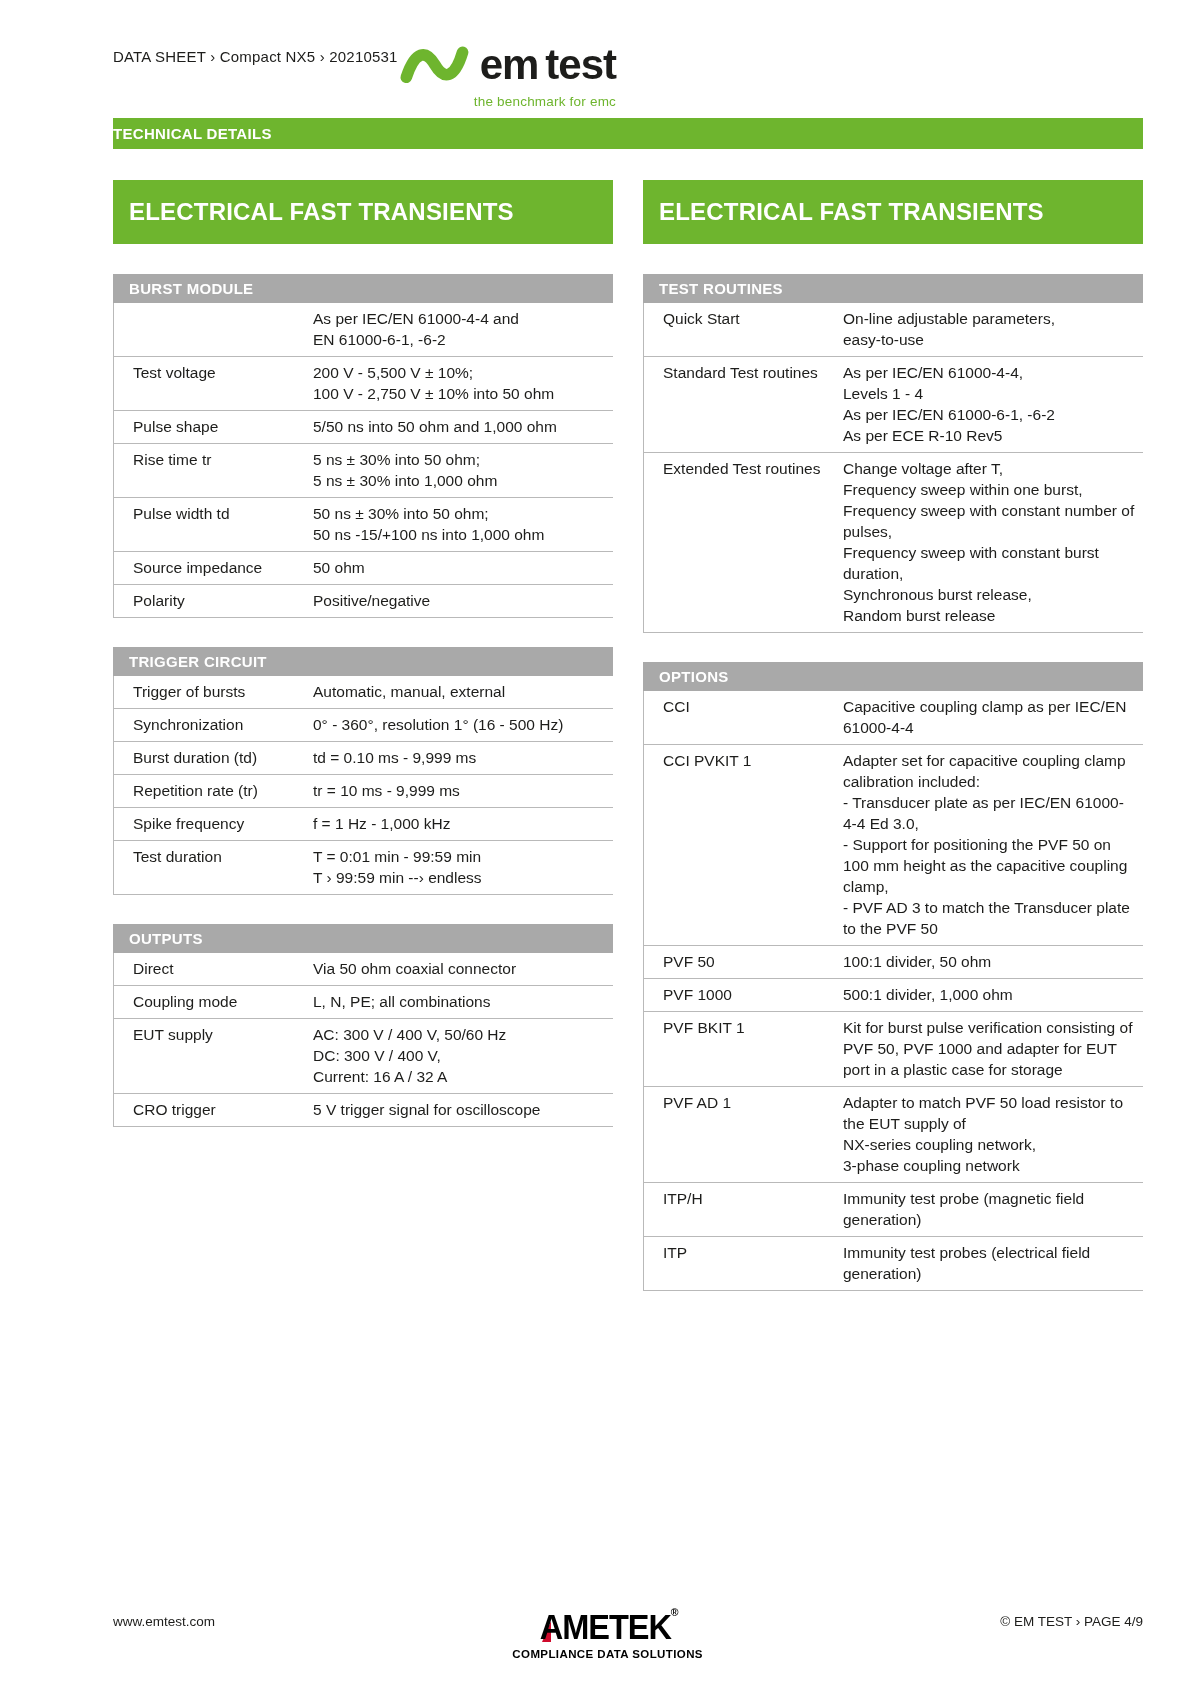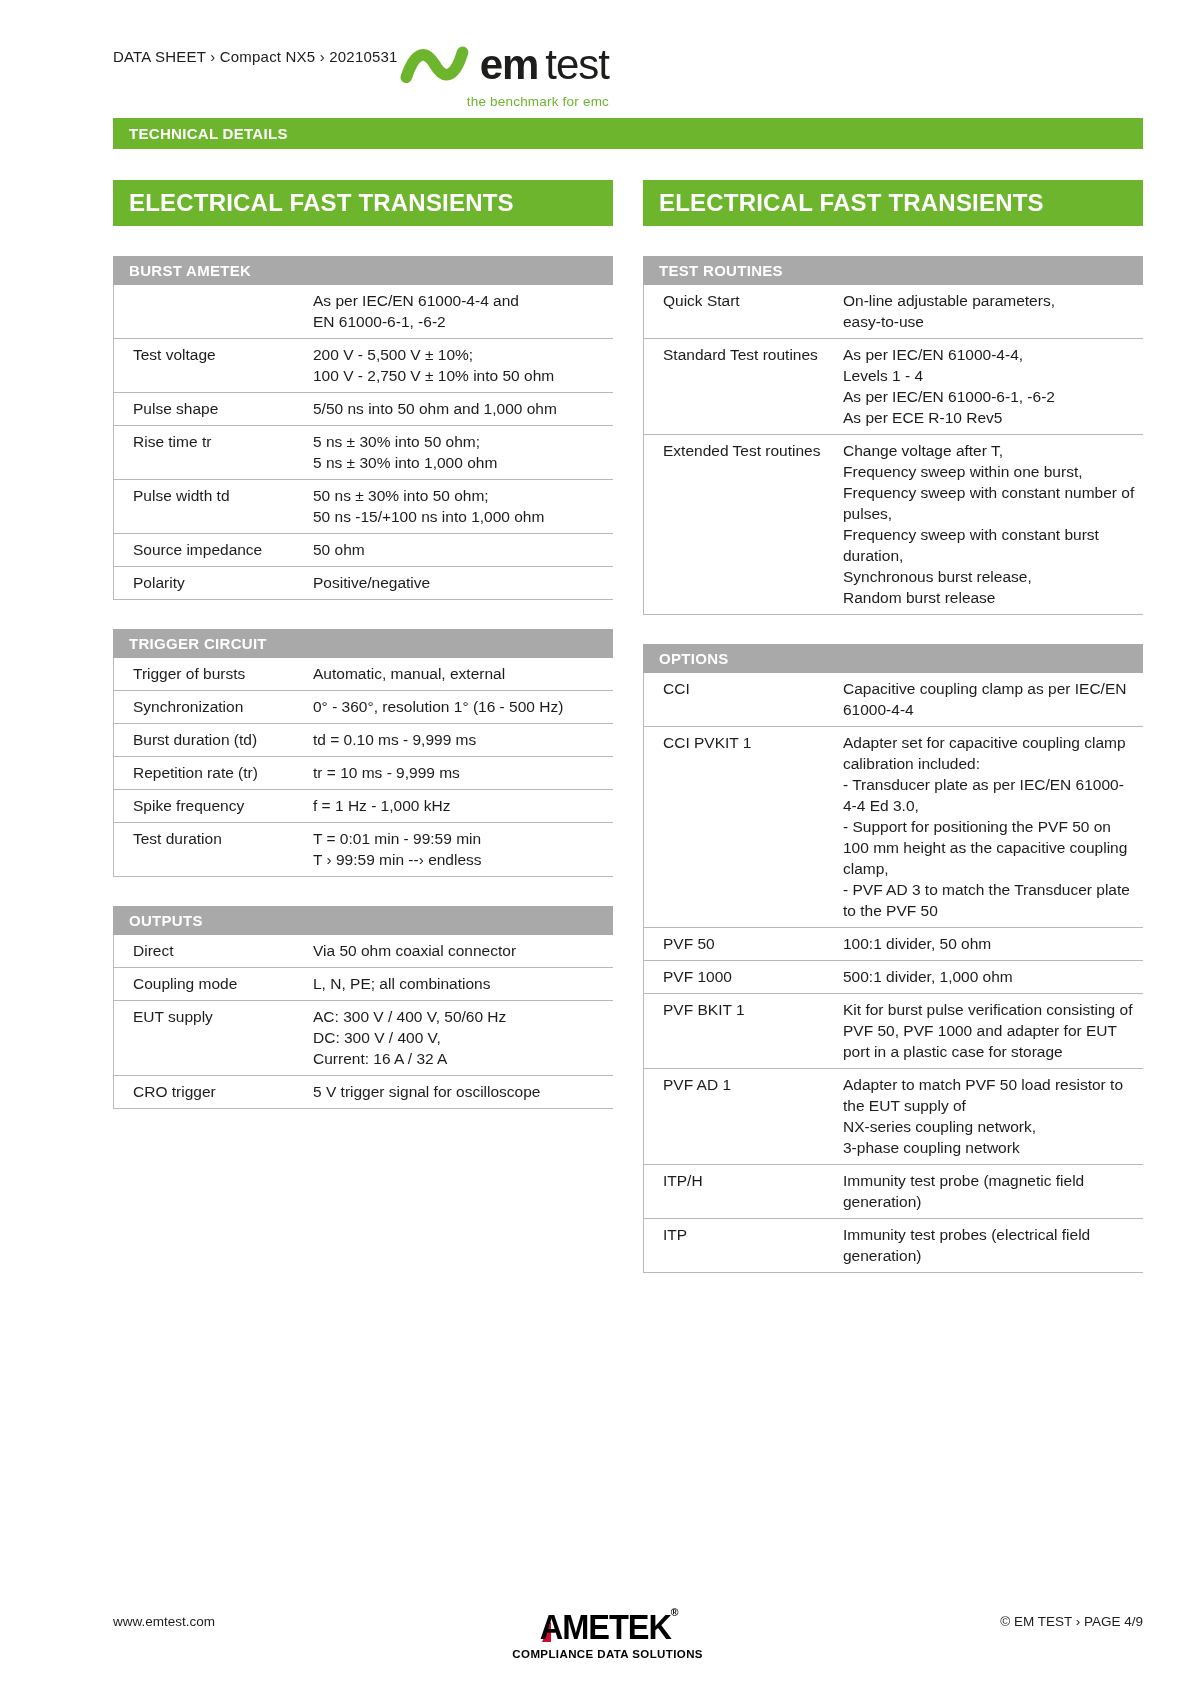--- a/index.html
+++ b/index.html
@@ -9,30 +9,30 @@
     -webkit-font-smoothing:antialiased;
   }
   .content{position:absolute;left:113px;top:0;width:1030px;}
   
   .top{display:flex;align-items:flex-start;padding-top:38px;}
   .breadcrumb{font-size:15px;padding-top:10px;letter-spacing:.2px;}
   .logo{text-align:right;}
   .logo-row{display:flex;align-items:center;justify-content:flex-end;gap:10px;}
   .logo-text{font-size:42px;line-height:.95;letter-spacing:-1px;color:#1d1d1b;}
   .logo-em{font-weight:700;}
-  .logo-test{font-weight:400;margin-left:7px;}
+  .logo-test{font-weight:700;margin-left:7px;}
   .logo-tagline{color:var(--green,#6eb52e);font-size:13.5px;margin-top:2px;letter-spacing:.2px;}
   
   .banner{margin-top:9px;background:var(--green,#6eb52e);color:#fff;font-weight:700;
-    font-size:15px;height:31px;line-height:31px;padding-left:16px;letter-spacing:.3px;}
+    font-size:15px;height:31px;line-height:31px;letter-spacing:.3px;}
   
   .columns{display:flex;gap:30px;margin-top:31px;}
   .col{width:500px;flex:0 0 500px;}
   .section-title{background:var(--green,#6eb52e);color:#fff;font-weight:700;font-size:24px;
-    height:46px;display:flex;align-items:center;padding-left:16px;letter-spacing:.2px;
+    height:64px;display:flex;align-items:center;padding-left:16px;letter-spacing:.2px;
     margin-bottom:30px;box-sizing:border-box;}
   .tbl{margin-bottom:29px;}
   .tbl-head{background:var(--gray,#a9a9a9);color:#fff;font-weight:700;font-size:15px;
     height:29px;line-height:29px;padding-left:16px;letter-spacing:.3px;}
   .tbl-body{border-left:1px solid var(--rowline,#b9b9b9);}
   .row{display:flex;border-bottom:1px solid var(--rowline,#b9b9b9);
     padding:5px 8px 6px 19px;font-size:15.5px;line-height:21px;justify-content:flex-end;}
   .row-label{flex:0 0 174px;padding-right:6px;}
   .row-value{flex:1;white-space:pre-line;}
   
@@ -67,21 +67,21 @@
       <div class="logo-tagline">the benchmark for emc</div>
     </div>
   </div>
 
   <div class="banner">TECHNICAL DETAILS</div>
 
   <div class="columns">
     <div class="col">
       <div class="section-title">ELECTRICAL FAST TRANSIENTS</div>
       <div class="tbl">
-          <div class="tbl-head">BURST AMETEK</div>
+          <div class="tbl-head">BURST MODULE</div>
           <div class="tbl-body">
             <div class="row">
               <span class="row-label"></span>
               <span class="row-value">As per IEC/EN 61000-4-4 and
 EN 61000-6-1, -6-2</span>
             </div>
             <div class="row">
               <span class="row-label">Test voltage</span>
               <span class="row-value">200 V - 5,500 V ± 10%;
 100 V - 2,750 V ± 10% into 50 ohm</span>

